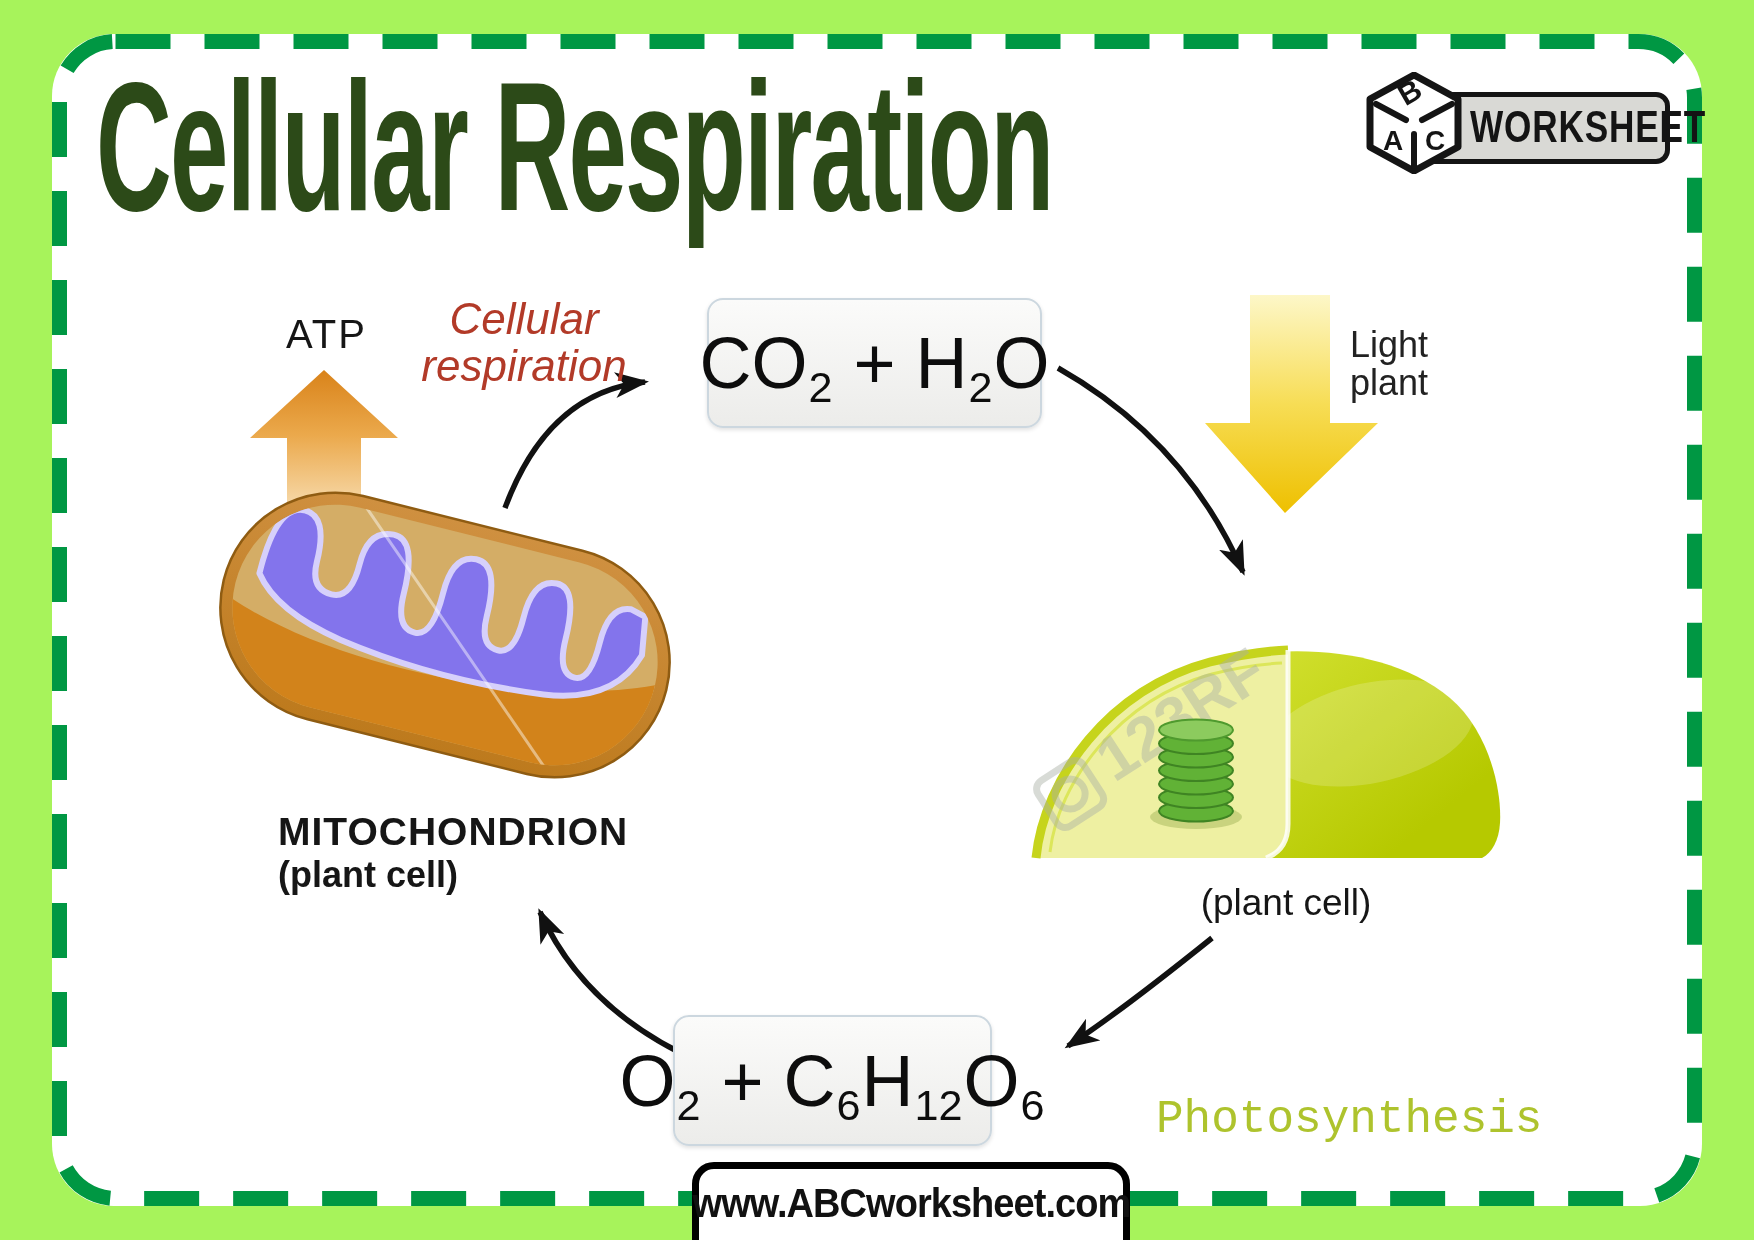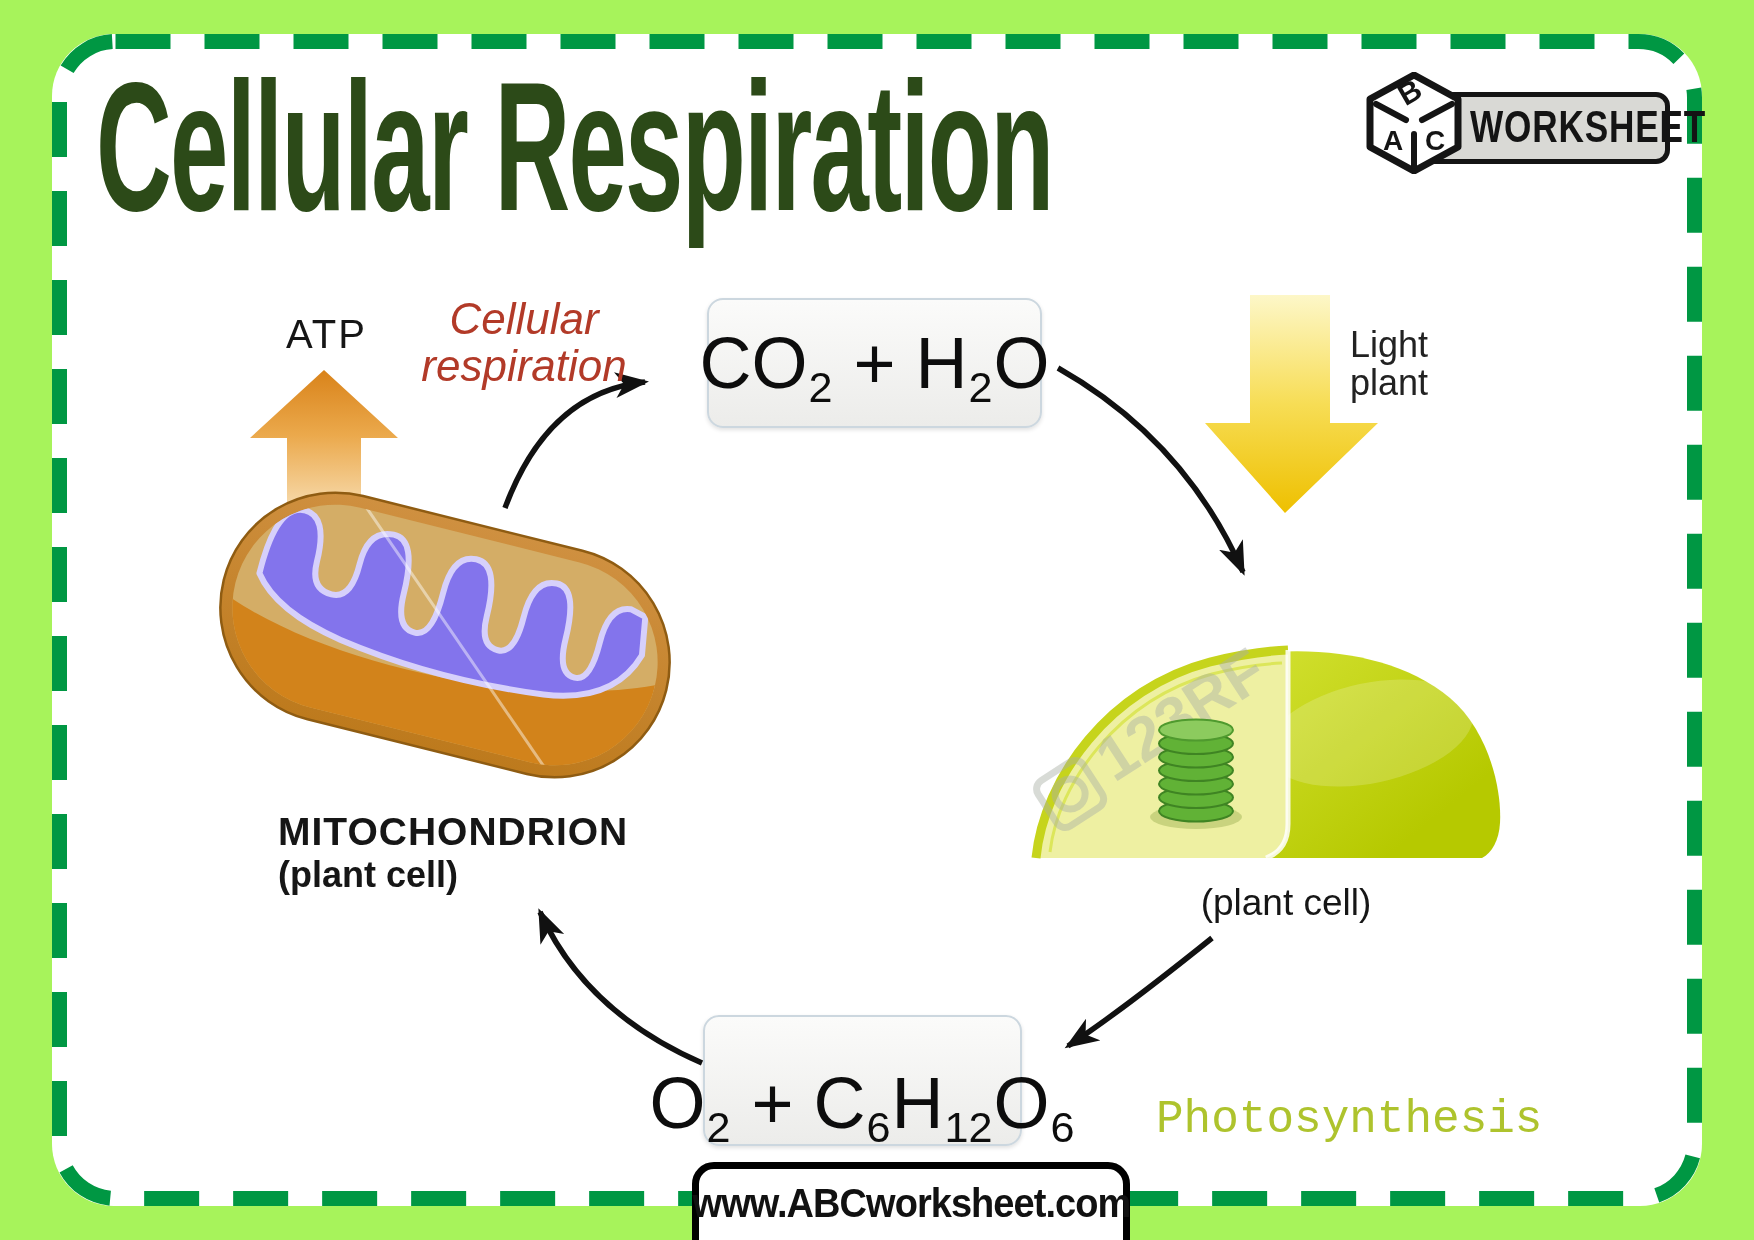--- a/index.html
+++ b/index.html
@@ -29,21 +29,21 @@
   .chlo-lbl{left:1136px;top:882px;width:300px;text-align:center;}
   .chlo-lbl .l1{font-size:41px;letter-spacing:1px;}
   .chlo-lbl .l2{font-size:37px;}
   .photo{left:1156px;top:1094px;font-size:46px;color:#aec32d;font-family:Liberation Mono, monospace;}
 
   
   .fbox{position:absolute;display:flex;align-items:center;justify-content:center;
         background:linear-gradient(180deg,#fbfbfa 0%,#ececea 100%);
         border:2px solid #ccd7df;border-radius:16px;box-shadow:0 2px 4px rgba(0,0,0,0.12);}
   .fbox.co2{left:707px;top:298px;width:331px;height:126px;}
-  .fbox.o2{left:703px;top:1015px;width:315px;height:127px;align-items:flex-end;}
+  .fbox.o2{left:673px;top:1015px;width:315px;height:127px;}
   .formula{font-size:72px;color:#0d0d0d;white-space:nowrap;}
   .formula .sub{font-size:0.6em;position:relative;top:0.33em;margin:0 1px;}
 
   
   .atp-arrow{position:absolute;left:250px;top:370px;width:148px;height:145px;}
   .light-arrow{position:absolute;left:1205px;top:295px;width:173px;height:218px;}
 
   
   .mito-art{position:absolute;left:195px;top:455px;width:500px;height:365px;}
   .chlo-art{position:absolute;left:1030px;top:618px;width:480px;height:255px;}

